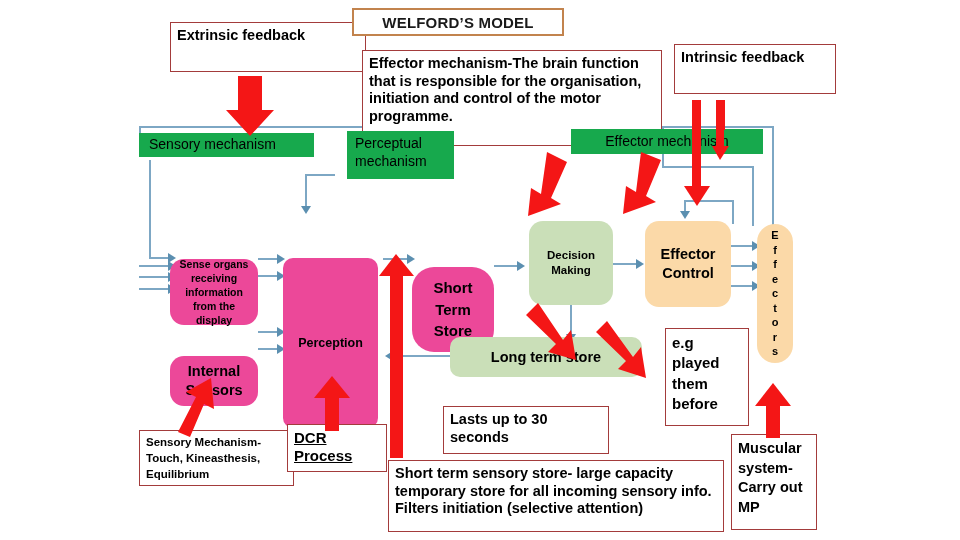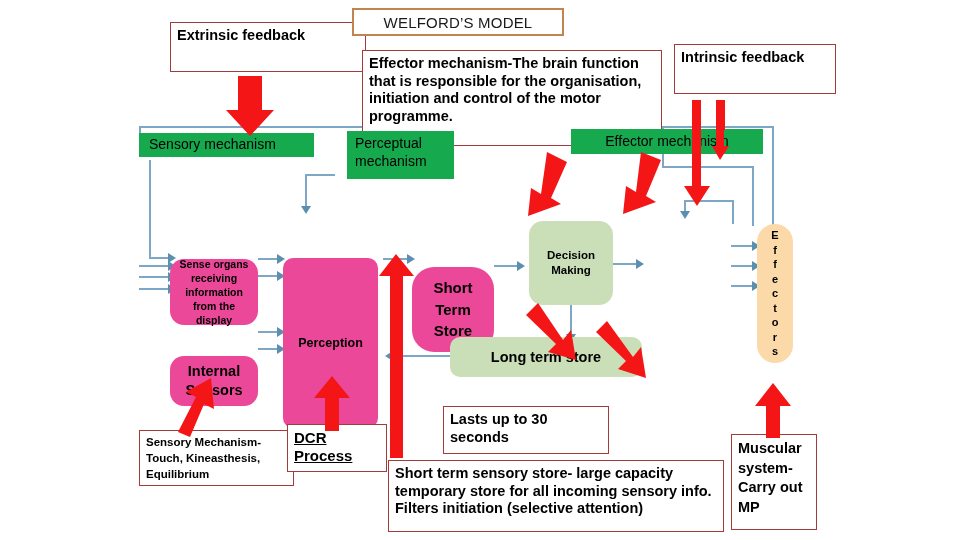--- a/index.html
+++ b/index.html
@@ -213,21 +213,21 @@
     <g>
       <polygon points="178,432 190,437 204,404 214,409 211,378 186,392 196,397" fill="#f41616"></polygon>
     </g>
 
     <g>
       <rect x="766" y="400" width="14" height="38" fill="#f41616"></rect>
       <polygon points="755,406 791,406 773,383" fill="#f41616"></polygon>
     </g>
   </svg>
 
-  <div class="abs titlebox" style="left:352px;top:8px;width:212px;height:28px;">WELFORD’S MODEL</div>
+  <div class="abs titlebox" style="left:352px;top:8px;width:212px;height:28px;font-weight:bold;">WELFORD’S MODEL</div>
 
   <div class="abs callout" style="left:170px;top:22px;width:196px;height:50px;font-size:14.5px;display:flex;align-items:flex-start;">Extrinsic feedback</div>
 
   <div class="abs callout" style="left:362px;top:50px;width:300px;height:96px;font-size:14.5px;z-index:41;">Effector mechanism-The brain function that is responsible for the organisation, initiation and control of the motor programme.</div>
 
   <div class="abs greenbar" style="left:139px;top:133px;width:175px;height:24px;">Sensory mechanism</div>
 
   <div class="abs callout" style="left:674px;top:44px;width:162px;height:50px;font-size:14.5px;">Intrinsic feedback</div>
 
   <div class="abs greenbar two" style="left:347px;top:131px;width:107px;height:48px;font-size:14px;">Perceptual mechanism</div>
@@ -237,35 +237,37 @@
   <div class="abs node pink" style="left:170px;top:214px;width:88px;height:66px;font-size:10.5px;line-height:1.34;">Sense organs receiving information from the display</div>
 
   <div class="abs node pink" style="left:170px;top:311px;width:88px;height:50px;font-size:14.5px;">Internal Sensors</div>
 
   <div class="abs node pink squarish" style="left:283px;top:213px;width:95px;height:170px;font-size:12.5px;">Perception</div>
 
   <div class="abs node pink" style="left:412px;top:222px;width:82px;height:85px;font-size:15px;line-height:1.45;border-radius:22px;">Short Term Store</div>
 
   <div class="abs node green" style="left:529px;top:221px;width:84px;height:84px;font-size:11.5px;">Decision Making</div>
 
+  <div class="abs node orange" style="left:645px;top:221px;width:86px;height:86px;font-size:14.5px;">Effector Control</div>
 
   <div class="abs node green" style="left:450px;top:337px;width:192px;height:40px;font-size:14.5px;border-radius:10px;">Long term store</div>
 
   <div class="abs vert" style="left:757px;top:224px;width:36px;height:139px;">
     <span>E</span>
     <span>f</span>
     <span>f</span>
     <span>e</span>
     <span>c</span>
     <span>t</span>
     <span>o</span>
     <span>r</span>
     <span>s</span>
   </div>
 
+  <div class="abs callout" style="left:665px;top:328px;width:84px;height:98px;font-size:15px;line-height:1.35;">e.g played them before</div>
 
   <div class="abs callout" style="left:443px;top:406px;width:166px;height:48px;font-size:14.5px;">Lasts up to 30 seconds</div>
 
   <div class="abs callout" style="left:139px;top:430px;width:155px;height:56px;font-size:11.5px;line-height:1.38;">Sensory Mechanism-Touch, Kineasthesis, Equilibrium</div>
 
   <div class="abs callout" style="left:287px;top:424px;width:100px;height:48px;font-size:15px;text-decoration:underline;">DCR Process</div>
 
   <div class="abs callout" style="left:388px;top:460px;width:336px;height:72px;font-size:14.5px;">Short term sensory store- large capacity temporary store for all incoming sensory info. Filters initiation (selective attention)</div>
 
   <div class="abs callout" style="left:731px;top:434px;width:86px;height:96px;font-size:14.5px;line-height:1.35;">Muscular system-Carry out MP</div>

